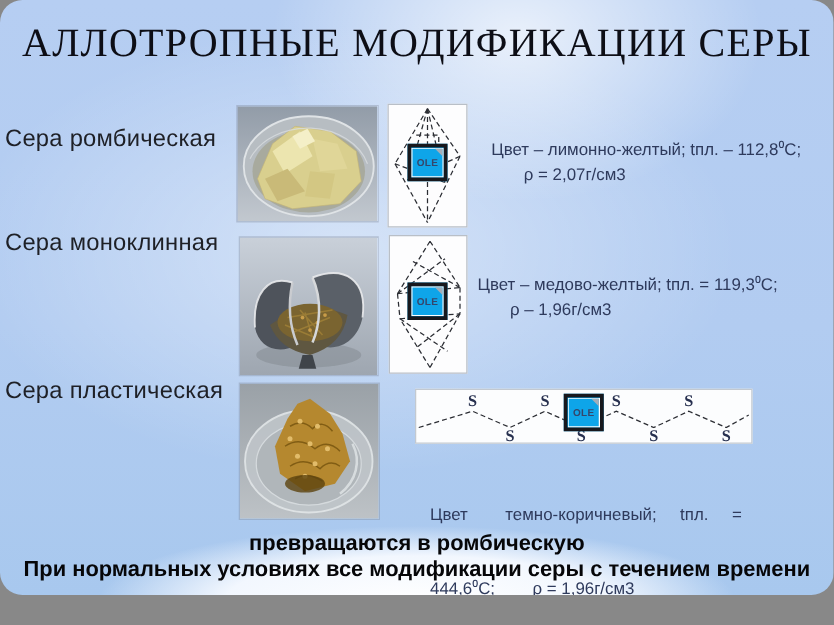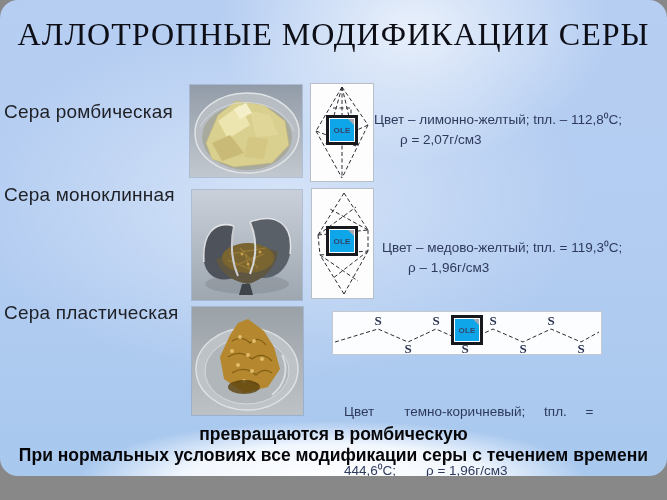--- a/index.html
+++ b/index.html
@@ -93,21 +93,21 @@
   <div class="crystal-box" style="left:310px;top:83px;width:62px;height:97px;">
     <svg width="62" height="97" viewBox="0 0 62 97">
       <path class="dash" d="M31,3 L5,47 M31,3 L57,41 M5,47 L31,94 M57,41 L31,94"></path>
       <path class="dash" d="M31,3 L31,94"></path>
       <path class="dash" d="M31,3 L15,60 M31,3 L45,62 M5,47 L45,62 M57,41 L15,60"></path>
       <path class="dash" d="M22,24 L40,24 L40,36"></path>
     </svg>
     <div class="ole" style="left:15px;top:31px;">OLE</div>
   </div>
 
-  <div class="props" style="left:374px;top:110px;width:272px;">
+  <div class="props" style="left:393px;top:110px;width:272px;">
     <div>Цвет – лимонно-желтый; tпл. – 112,8⁰С;</div>
     <div class="indent">ρ = 2,07г/см3</div>
   </div>
 
   <div class="row-label" style="top:184px;">Сера моноклинная</div>
 
   <div class="photo" style="left:192px;top:190px;">
     <svg width="110" height="110" viewBox="0 0 110 110">
       <defs>
         <linearGradient id="pg2" x1="0" y1="0" x2="0" y2="1">
@@ -138,21 +138,21 @@
     <svg width="61" height="109" viewBox="0 0 61 109">
       <path class="dash" d="M32,4 L6,46 M32,4 L56,41 M6,46 L56,41"></path>
       <path class="dash" d="M6,46 L44,18 M56,41 L18,20"></path>
       <path class="dash" d="M6,46 L8,66 M56,41 L56,62"></path>
       <path class="dash" d="M32,105 L8,66 M32,105 L56,62 M8,66 L56,62"></path>
       <path class="dash" d="M8,66 L46,92 M56,62 L20,90"></path>
     </svg>
     <div class="ole" style="left:14px;top:37px;">OLE</div>
   </div>
 
-  <div class="props" style="left:382px;top:218px;width:272px;margin-top:20px;">
+  <div class="props" style="left:382px;top:218px;width:272px;">
     <div>Цвет – медово-желтый; tпл. = 119,3⁰С;</div>
     <div class="indent">ρ – 1,96г/см3</div>
   </div>
 
   <div class="row-label" style="top:302px;">Сера пластическая</div>
 
   <div class="photo" style="left:192px;top:307px;">
     <svg width="111" height="108" viewBox="0 0 111 108">
       <defs>
         <linearGradient id="pg3" x1="0" y1="0" x2="0" y2="1">

